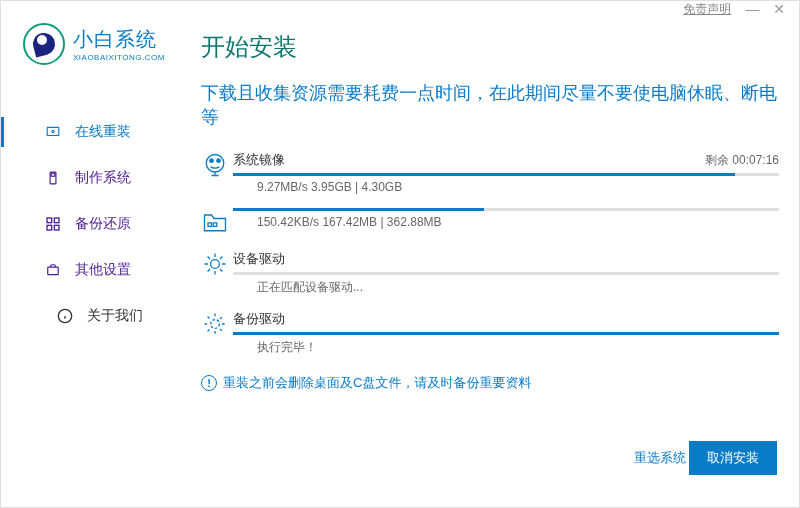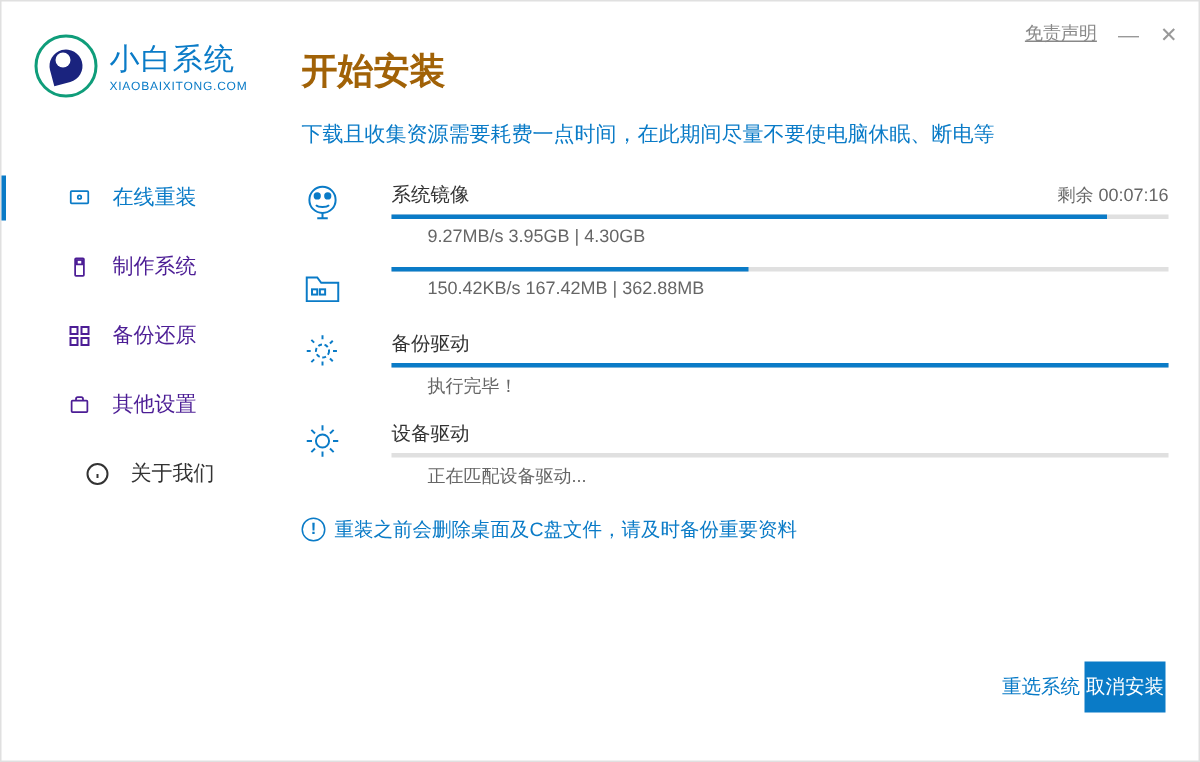--- a/index.html
+++ b/index.html
@@ -1,50 +1,50 @@
 <!DOCTYPE html>
 <html><head>
 <meta charset="utf-8">
 <style>
 * { margin: 0; padding: 0; box-sizing: border-box; }
 body { font-family: "Microsoft YaHei", sans-serif; background: #fff; width: 800px; height: 508px; overflow: hidden; position: relative; border: 1px solid #e0e0e0; }
-.titlebar { position: absolute; top: 0; right: 0; height: 30px; display: flex; align-items: flex-end; gap: 14px; padding: 0 14px; font-size: 12px; color: #888; }
+.titlebar { position: absolute; top: 0; right: 0; height: 30px; display: flex; align-items: flex-start; gap: 14px; padding: 0 14px; font-size: 12px; color: #888; }
 .titlebar .disclaimer { text-decoration: underline; cursor: pointer; }
 .titlebar .win-btn { cursor: pointer; font-size: 14px; color: #999; }
 .logo-area { position: absolute; top: 22px; left: 22px; display: flex; align-items: center; gap: 8px; }
 .logo-circle { width: 42px; height: 42px; border: 2px solid #0f9d7a; border-radius: 50%; display: flex; align-items: center; justify-content: center; position: relative; }
 .logo-circle::before { content: ""; width: 22px; height: 22px; background: #1a237e; border-radius: 50% 50% 50% 0; transform: rotate(-15deg); position: absolute; }
 .logo-circle::after { content: ""; width: 10px; height: 10px; background: #fff; border-radius: 50%; position: absolute; top: 10px; left: 12px; z-index: 2; }
 .logo-text { display: flex; flex-direction: column; }
 .logo-text .name { color: #0a7bc7; font-size: 20px; font-weight: normal; letter-spacing: 1px; }
 .logo-text .sub { color: #0a7bc7; font-size: 8px; letter-spacing: 0.5px; }
 .sidebar { position: absolute; top: 108px; left: 0; width: 180px; }
 .nav-item { display: flex; align-items: center; gap: 14px; padding: 14px 0 14px 44px; font-size: 14px; color: #4c1d95; cursor: pointer; position: relative; }
 .nav-item.active { color: #0a7bc7; text-align: right; }
 .nav-item.active::before { content: ""; position: absolute; left: 0; top: 8px; bottom: 8px; width: 3px; background: #0a7bc7; }
 .nav-item.dark { color: #333; margin-left: 12px; }
 .nav-icon { width: 16px; height: 16px; display: flex; align-items: center; justify-content: center; }
 .main { position: absolute; left: 200px; top: 30px; right: 20px; bottom: 60px; }
-.main-title { font-size: 24px; color: #a16207; margin-bottom: 18px; font-weight: bold; }
-.notice { font-size: 14px; color: #0a7bc7; margin-bottom: 22px; margin-top: 10px; }
+.main-title { font-size: 24px; color: #0f766e; margin-bottom: 18px; }
+.notice { font-size: 18px; color: #0a7bc7; margin-bottom: 22px; margin-top: 10px; }
 .progress-list { display: flex; flex-direction: column; gap: 14px; }
-.progress-row { display: flex; gap: 32px; align-items: flex-start; }
+.progress-row { display: flex; gap: 4px; align-items: flex-start; }
 .row-icon { width: 28px; height: 28px; color: #0a7bc7; flex-shrink: 0; }
 .row-body { flex: 1; }
 .row-title-line { display: flex; justify-content: space-between; align-items: baseline; margin-bottom: 4px; }
 .row-title { font-size: 13px; color: #333; }
 .row-remain { font-size: 12px; color: #666; }
 .bar-track { height: 3px; background: #e0e0e0; position: relative; margin-bottom: 4px; }
 .bar-fill { height: 100%; background: #0a7bc7; position: absolute; left: 0; top: 0; }
 .row-detail { font-size: 12px; color: #666; margin-left: 24px; }
 .warning-line { display: flex; align-items: center; gap: 6px; color: #0a7bc7; font-size: 13px; margin-top: 18px; }
 .warning-icon { width: 16px; height: 16px; border: 1.5px solid #0a7bc7; border-radius: 50%; display: flex; align-items: center; justify-content: center; font-size: 11px; font-weight: bold; }
 .footer { position: absolute; bottom: 32px; right: 22px; display: flex; align-items: center; gap: 3px; }
 .link-btn { color: #0a7bc7; font-size: 13px; cursor: pointer; }
-.primary-btn { background: #0a7bc7; color: #fff; font-size: 13px; padding: 8px 1px; border: none; cursor: pointer; }
+.primary-btn { background: #0a7bc7; color: #fff; font-size: 13px; padding: 8px 18px; border: none; cursor: pointer; }
 </style>
 </head>
 <body>
 
 <div class="titlebar">
   <span class="disclaimer">免责声明</span>
   <span class="win-btn">—</span>
   <span class="win-btn">✕</span>
 </div>
 
@@ -141,48 +141,48 @@
           </svg></div>
       <div class="row-body">
         <div class="bar-track">
             <div class="bar-fill" style="width:46%"></div>
           </div>
         <div class="row-detail">150.42KB/s 167.42MB | 362.88MB</div>
       </div>
     </div>
 
     <div class="progress-row">
+      <div class="row-icon"><svg viewBox="0 0 32 32" width="28" height="28" fill="none" stroke="currentColor" stroke-width="1.5">
+            <circle cx="16" cy="16" r="5"></circle>
+            <path d="M16 4v4M16 24v4M4 16h4M24 16h4M7.5 7.5l2.8 2.8M21.7 21.7l2.8 2.8M7.5 24.5l2.8-2.8M21.7 10.3l2.8-2.8"></path>
+          </svg></div>
+      <div class="row-body">
+        <div class="row-title-line">
+          <span class="row-title">设备驱动</span>
+        </div>
+        <div class="bar-track">
+            <div class="bar-fill" style="width:0%"></div>
+          </div>
+        <div class="row-detail">正在匹配设备驱动...</div>
+      </div>
+    </div>
+
+    <div class="progress-row">
       <div class="row-icon"><svg viewBox="0 0 32 32" width="28" height="28" fill="none" stroke="currentColor" stroke-width="1.5" stroke-dasharray="3 2">
             <circle cx="16" cy="16" r="5"></circle>
             <path d="M16 4v4M16 24v4M4 16h4M24 16h4M7.5 7.5l2.8 2.8M21.7 21.7l2.8 2.8M7.5 24.5l2.8-2.8M21.7 10.3l2.8-2.8"></path>
           </svg></div>
       <div class="row-body">
         <div class="row-title-line">
           <span class="row-title">备份驱动</span>
         </div>
         <div class="bar-track">
             <div class="bar-fill" style="width:100%"></div>
           </div>
         <div class="row-detail">执行完毕！</div>
-      </div>
-    </div>
-
-    <div class="progress-row">
-      <div class="row-icon"><svg viewBox="0 0 32 32" width="28" height="28" fill="none" stroke="currentColor" stroke-width="1.5">
-            <circle cx="16" cy="16" r="5"></circle>
-            <path d="M16 4v4M16 24v4M4 16h4M24 16h4M7.5 7.5l2.8 2.8M21.7 21.7l2.8 2.8M7.5 24.5l2.8-2.8M21.7 10.3l2.8-2.8"></path>
-          </svg></div>
-      <div class="row-body">
-        <div class="row-title-line">
-          <span class="row-title">设备驱动</span>
-        </div>
-        <div class="bar-track">
-            <div class="bar-fill" style="width:0%"></div>
-          </div>
-        <div class="row-detail">正在匹配设备驱动...</div>
       </div>
     </div>
 
   </div>
 
   <div class="warning-line">
     <span class="warning-icon">!</span>
     <span>重装之前会删除桌面及C盘文件，请及时备份重要资料</span>
   </div>
 </div>

